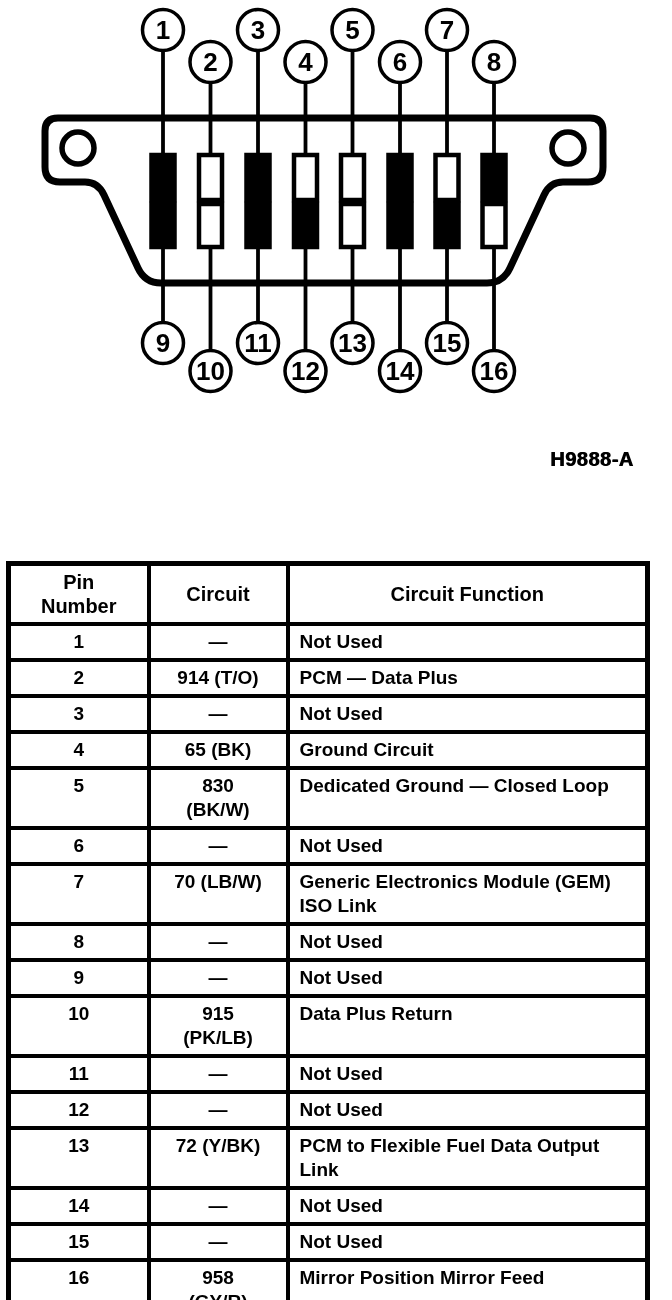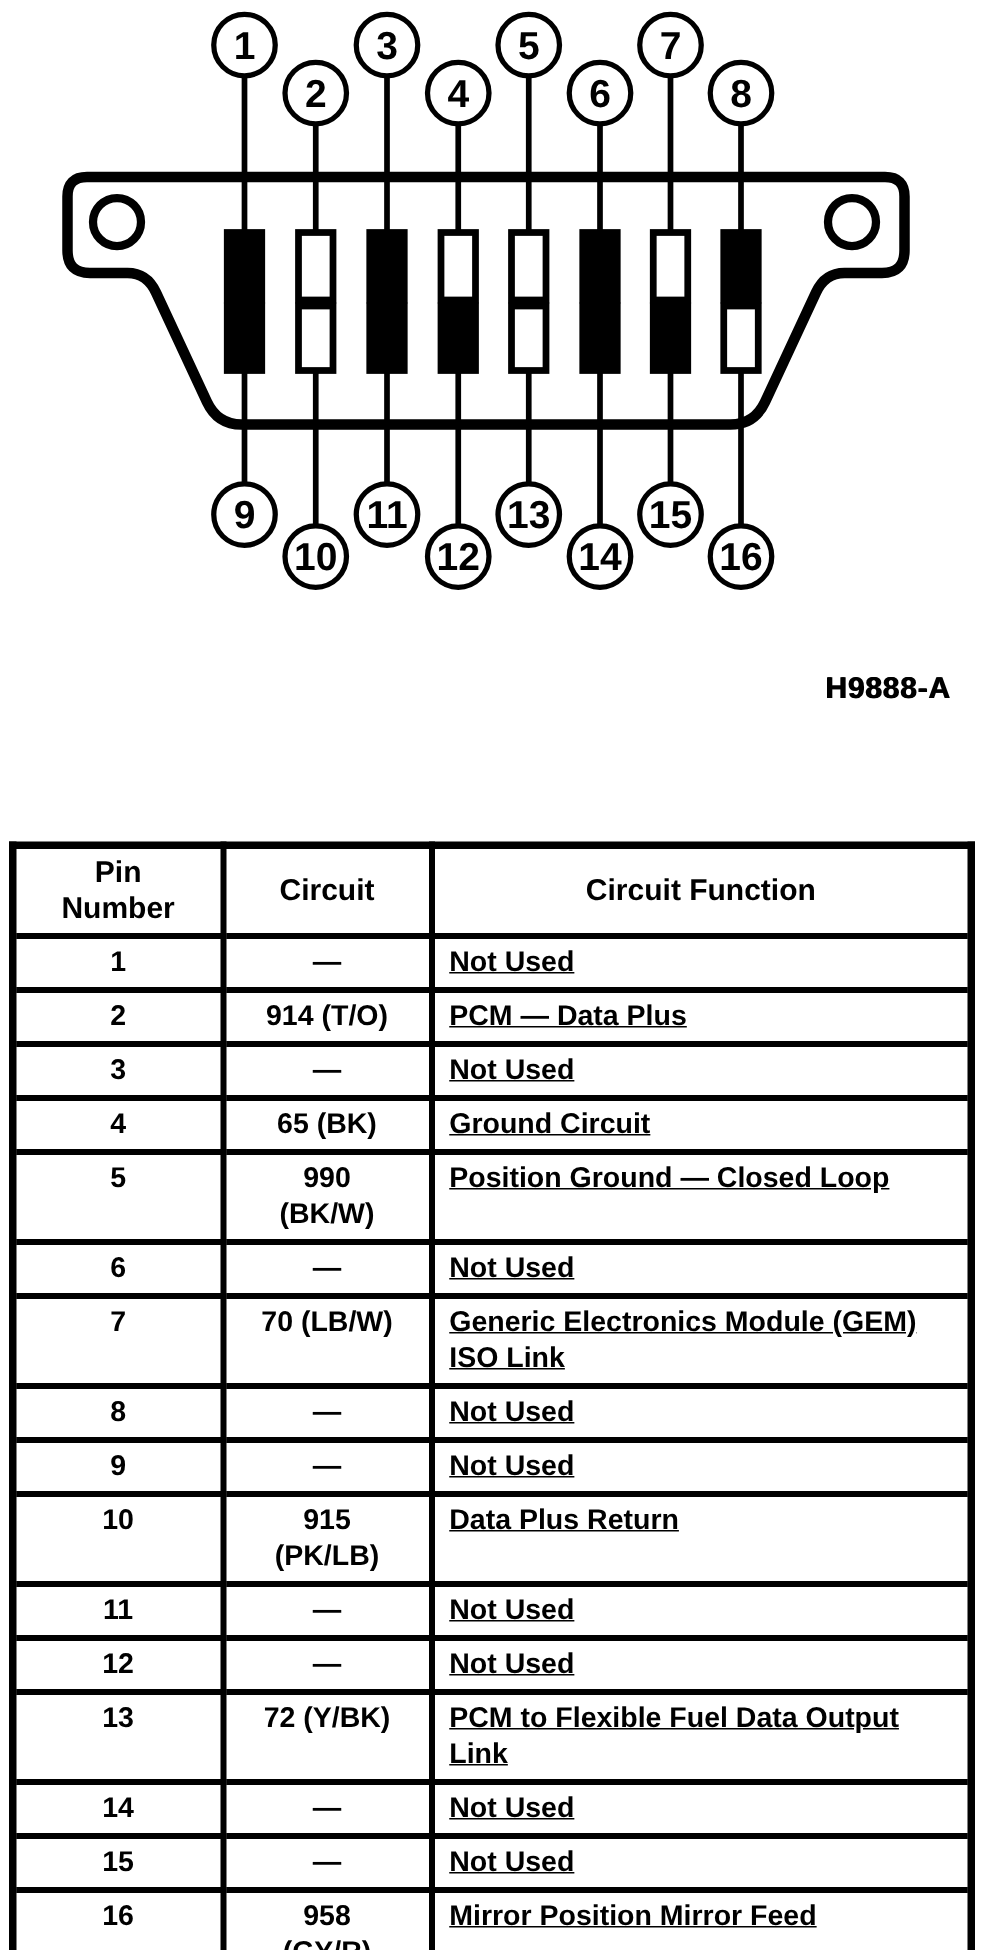--- a/index.html
+++ b/index.html
@@ -50,21 +50,21 @@
   }
   .pin-table td {
     height: 24px;
     font-size: 19px;
     line-height: 24px;
     vertical-align: top;
     padding: 4px 8px;
   }
   td.pin     { text-align: center; }
   td.circuit { text-align: center; }
-  td.func    { text-align: left; padding-left: 10px; text-decoration: underline; }
+  td.func    { text-align: left; padding-left: 10px; }
 </style>
 </head>
 <body>
 
 <div class="page">
 
   <div class="diagram">
     <svg id="connector-svg" width="672" height="410" viewBox="0 0 672 410" xmlns="http://www.w3.org/2000/svg">
       <path d="M 58 118 H 590 Q 603 118 603 131 V 167 Q 603 182 588 182 H 563 Q 550 182 544 195 L 510 268 Q 503 283 487 283 H 161 Q 145 283 138 268 L 104 195 Q 98 182 85 182 H 60 Q 45 182 45 167 V 131 Q 45 118 58 118 Z" fill="none" stroke="#000" stroke-width="7"></path>
       <circle cx="78" cy="148" r="16" fill="none" stroke="#000" stroke-width="5.5"></circle>
@@ -170,23 +170,23 @@
           <td class="circuit">—</td>
           <td class="func">Not Used</td>
         </tr>
         <tr>
           <td class="pin">4</td>
           <td class="circuit">65 (BK)</td>
           <td class="func">Ground Circuit</td>
         </tr>
         <tr>
           <td class="pin">5</td>
-          <td class="circuit">990
+          <td class="circuit">830
 (BK/W)</td>
-          <td class="func">Position Ground — Closed Loop</td>
+          <td class="func">Dedicated Ground — Closed Loop</td>
         </tr>
         <tr>
           <td class="pin">6</td>
           <td class="circuit">—</td>
           <td class="func">Not Used</td>
         </tr>
         <tr>
           <td class="pin">7</td>
           <td class="circuit">70 (LB/W)</td>
           <td class="func">Generic Electronics Module (GEM) ISO Link</td>

